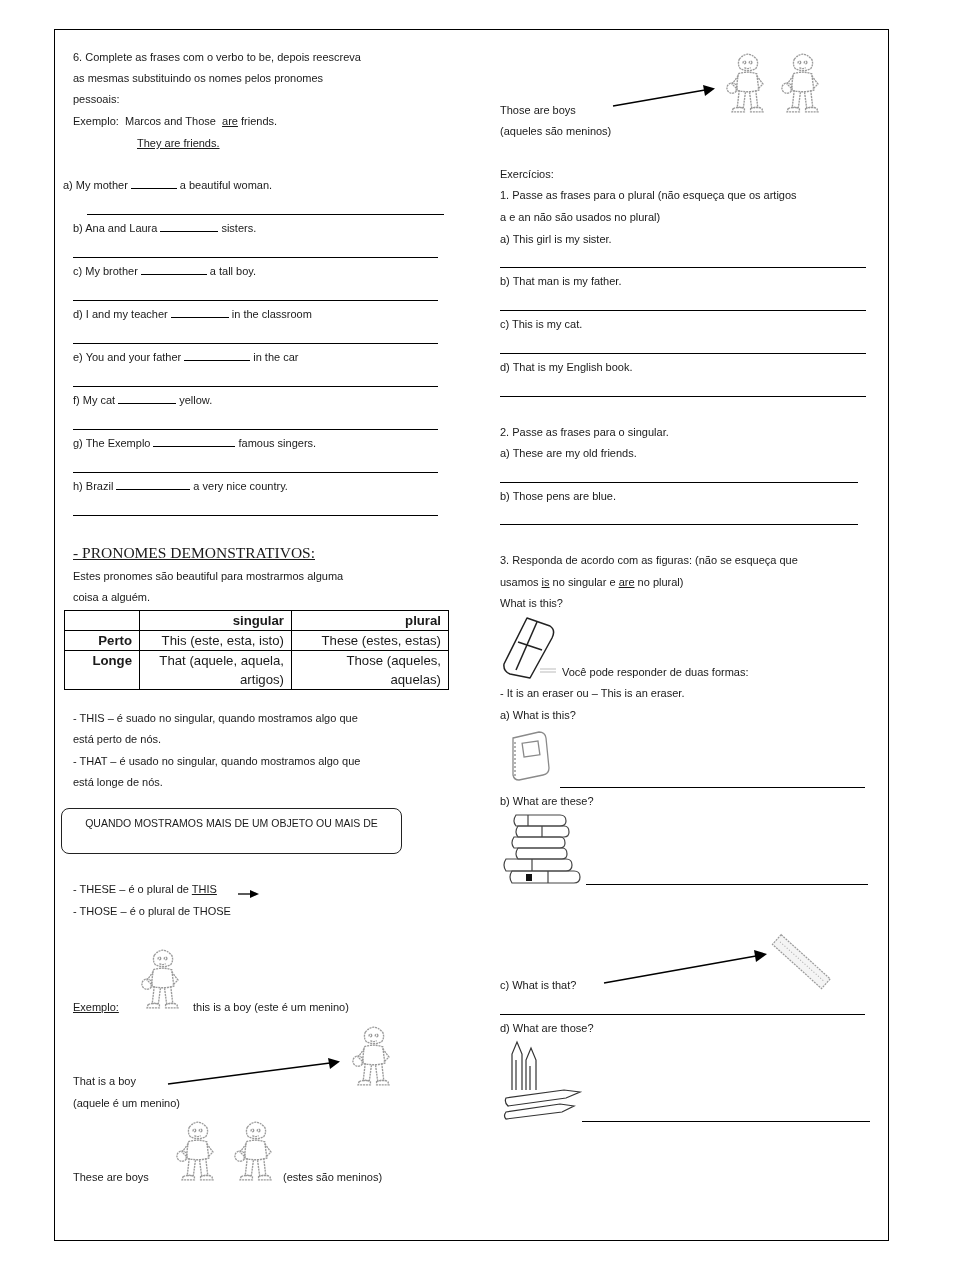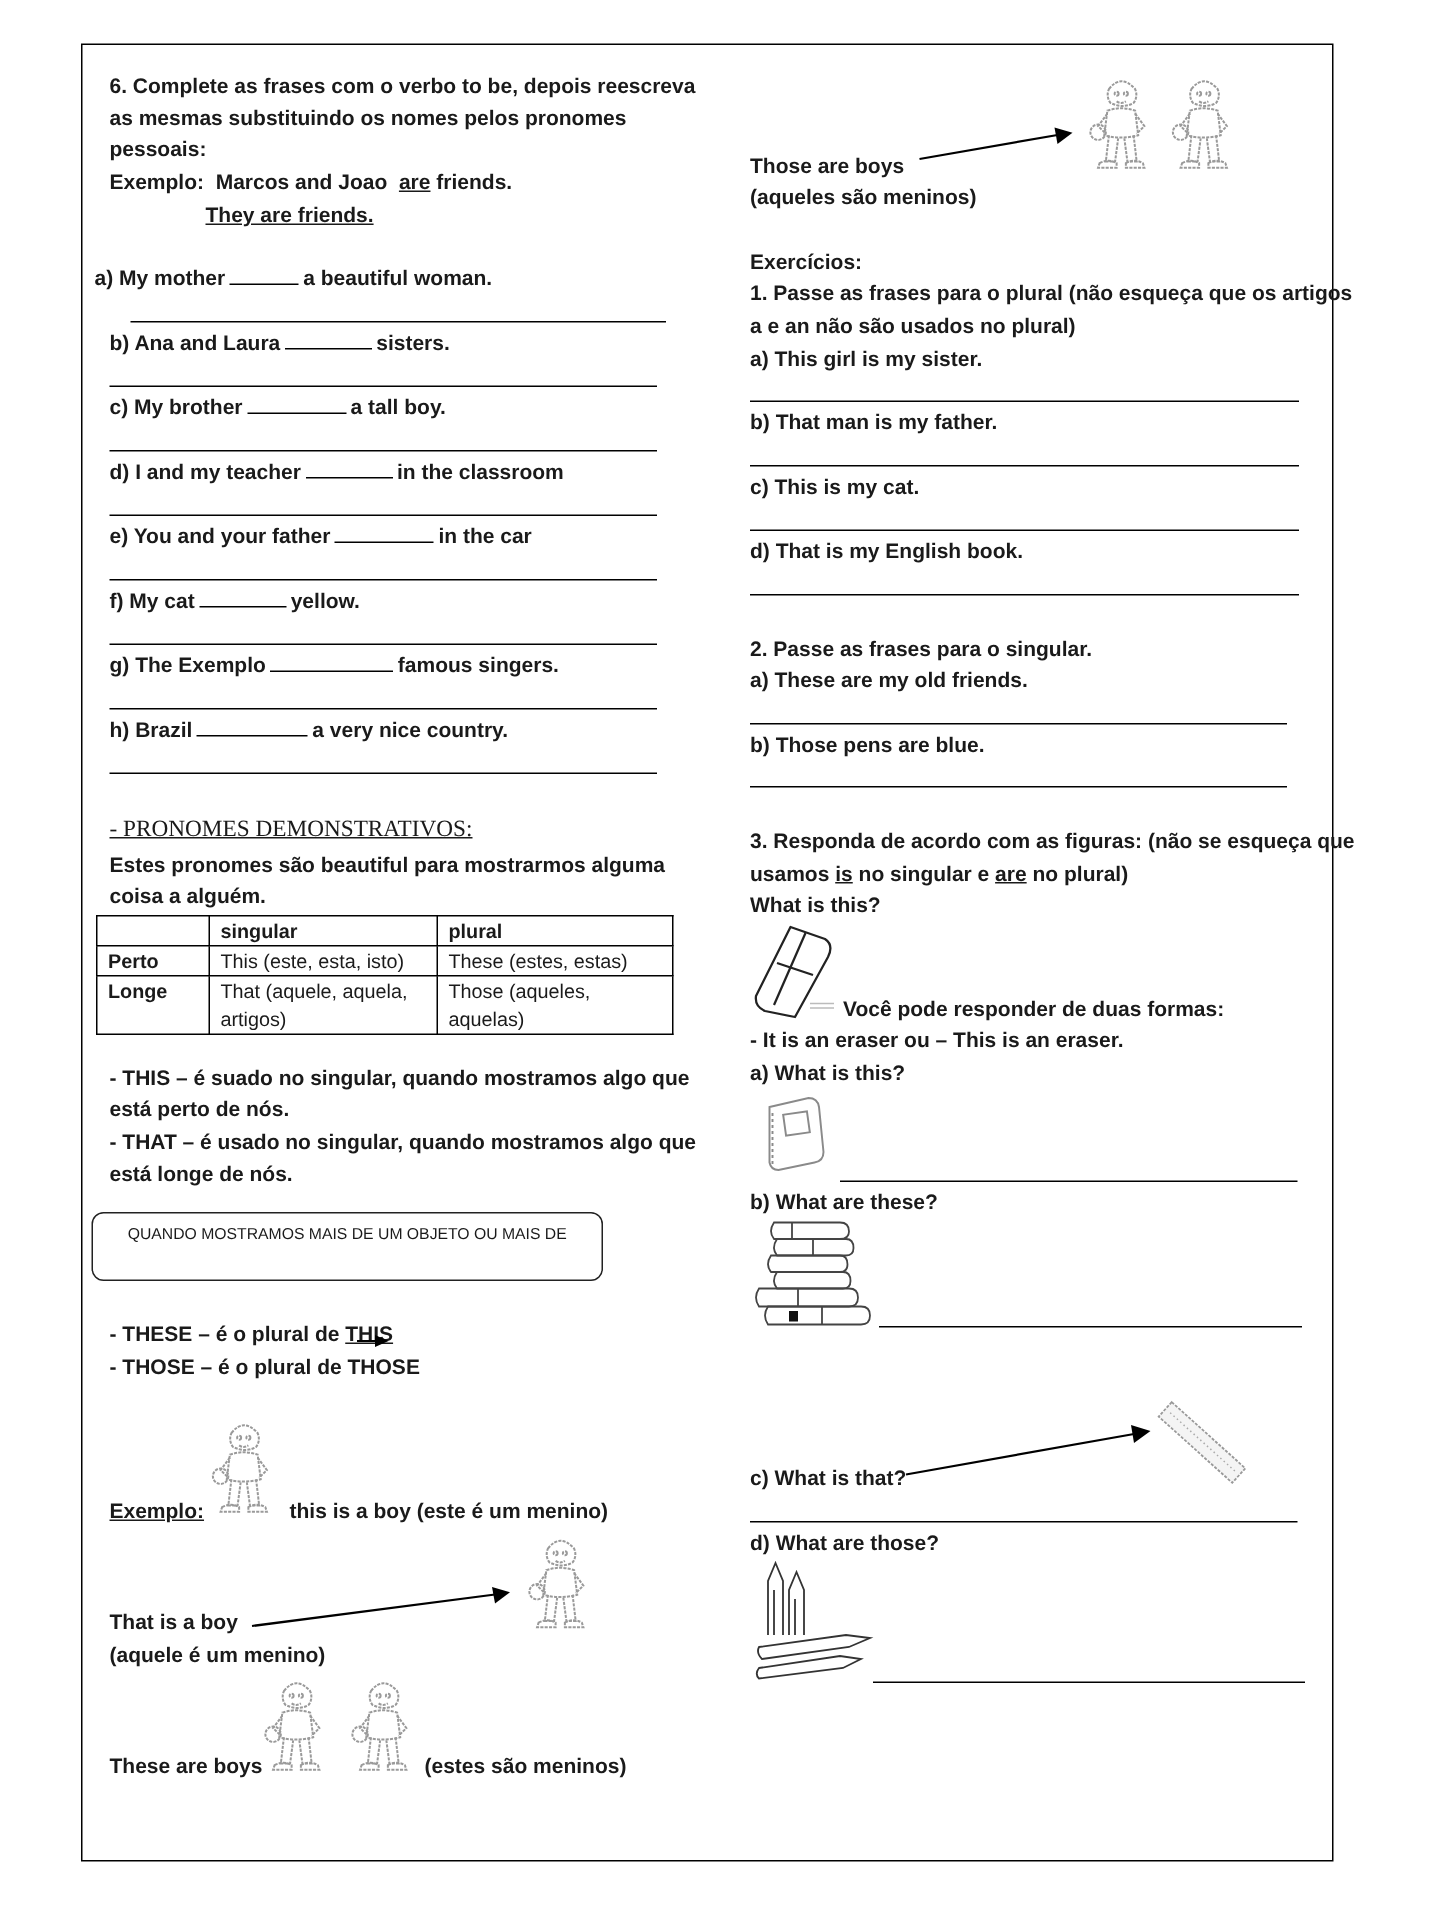--- a/index.html
+++ b/index.html
@@ -1,27 +1,27 @@
 <!DOCTYPE html>
 <html><head>
 <meta charset="utf-8">
 <style>
   html, body { margin: 0; padding: 0; background: #ffffff; }
   body { width: 958px; height: 1281px; position: relative; overflow: hidden;
          font-family: "Liberation Sans", "DejaVu Sans", sans-serif; color: #1a1a1a; }
   .page-border { position: absolute; left: 54px; top: 29px; width: 835px; height: 1212px;
                  border: 1.5px solid #000; box-sizing: border-box; }
-  .t { position: absolute; font-size: 14px; line-height: 21.5px; white-space: nowrap; font-weight: bold; }
+  .t { position: absolute; font-size: 11px; line-height: 21.5px; white-space: nowrap; }
   .u { text-decoration: underline; }
   .rule { position: absolute; height: 0; border-top: 1.3px solid #000; }
   .blank { display: inline-block; border-bottom: 1.3px solid #000; height: 12px; vertical-align: baseline; margin: 0 3px; }
   .h2 { position: absolute; font-size: 15.5px; text-decoration: underline; white-space: nowrap; font-family: Liberation Serif, serif; }
   table.pron { position: absolute; left: 64px; top: 610px; width: 385px; border-collapse: collapse;
                font-size: 13.2px; }
-  table.pron td { border: 1.2px solid #000; padding: 0 7px; vertical-align: top; line-height: 19px; }
+  table.pron td { border: 1.2px solid #000; padding: 0 7px; vertical-align: top; line-height: 19px; text-align: right; }
   table.pron td.b { font-weight: bold; }
   .callout { position: absolute; left: 61px; top: 808px; width: 341px; height: 46px;
              border: 1.3px solid #222; border-radius: 8px; box-sizing: border-box;
              font-size: 10.5px; text-align: center; line-height: 17px; padding-top: 6px; }
   .img { position: absolute; }
   svg.arrow { position: absolute; overflow: visible; }
 </style>
 </head>
 <body>
 
@@ -45,21 +45,21 @@
     </symbol>
   </defs>
 </svg>
 
 <div class="page-border"></div>
 
 <div class="t" style="left:73px;top:47px">6. Complete as frases com o verbo to be, depois reescreva</div>
 <div class="t" style="left:73px;top:68px">as mesmas substituindo os nomes pelos pronomes</div>
 <div class="t" style="left:73px;top:89px">pessoais:</div>
 <div class="t" style="left:73px;top:111px">
-  <span>Exemplo:</span>&nbsp;&nbsp;<span>Marcos and Joao</span>&nbsp;&nbsp;<span class="u">are</span> <span>friends.</span>
+  <span>Exemplo:</span>&nbsp;&nbsp;<span>Marcos and Those</span>&nbsp;&nbsp;<span class="u">are</span> <span>friends.</span>
 </div>
 <div class="t u" style="left:137px;top:133px">They are friends.</div>
 
 <div class="t" style="left:63px;top:175px"><span>a) My mother</span><span class="blank" style="width:46px"></span><span>a beautiful woman.</span></div>
 <div class="rule" style="left:87px;width:357px;top:214px"></div>
 
 <div class="t" style="left:73px;top:218px"><span>b) Ana and Laura</span><span class="blank" style="width:58px"></span><span>sisters.</span></div>
 <div class="rule" style="left:73px;width:365px;top:257px"></div>
 
 <div class="t" style="left:73px;top:261px"><span>c) My brother</span><span class="blank" style="width:66px"></span><span>a tall boy.</span></div>

